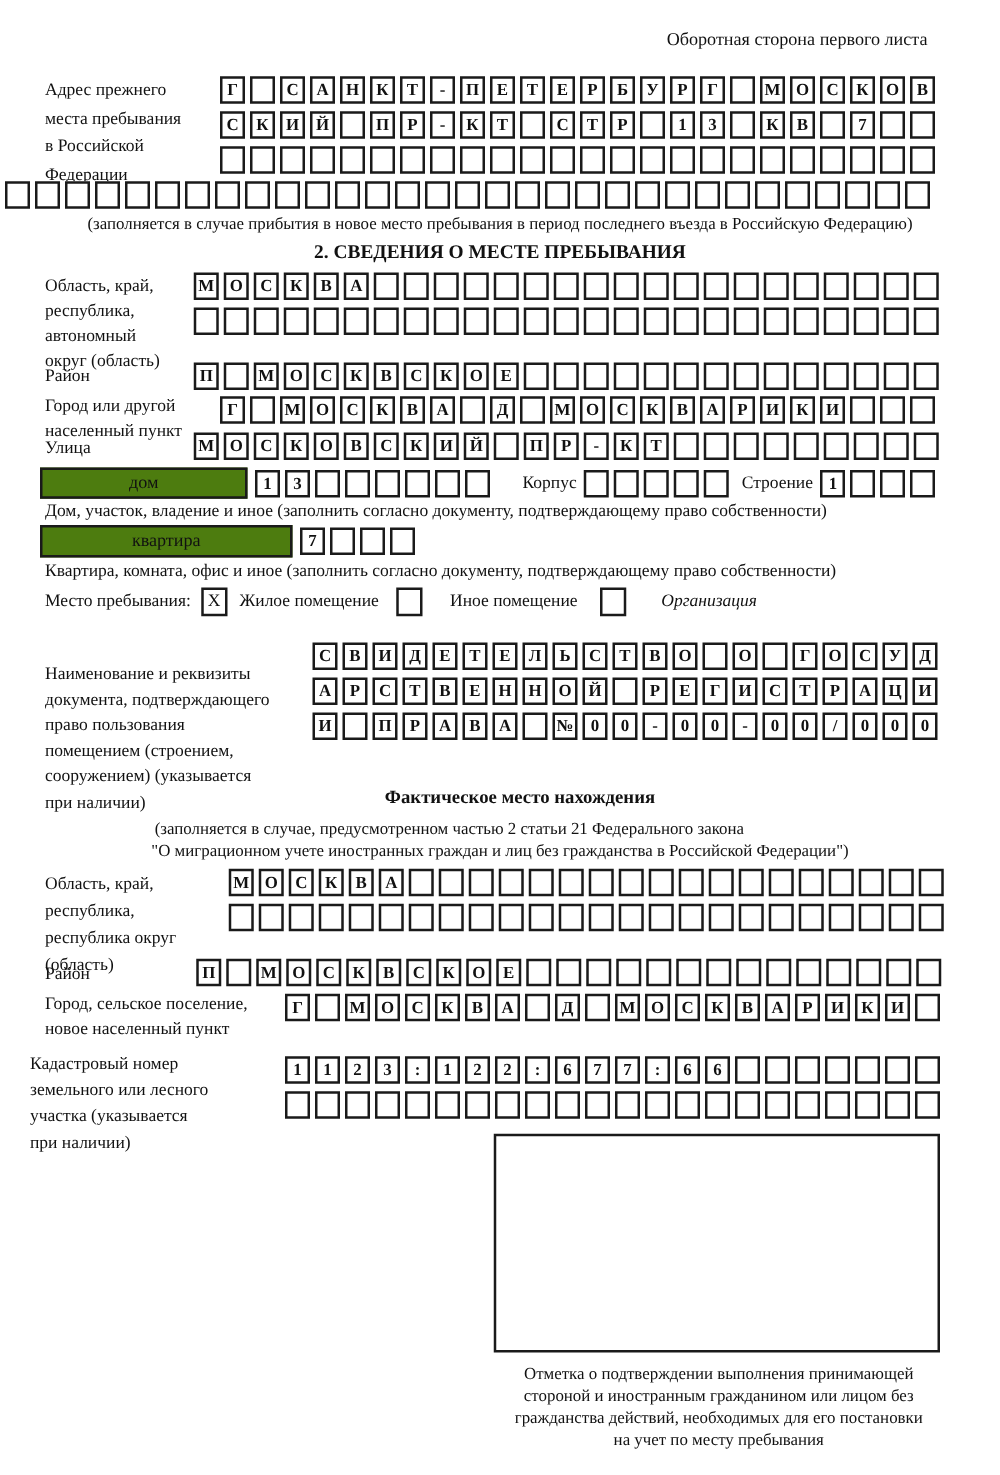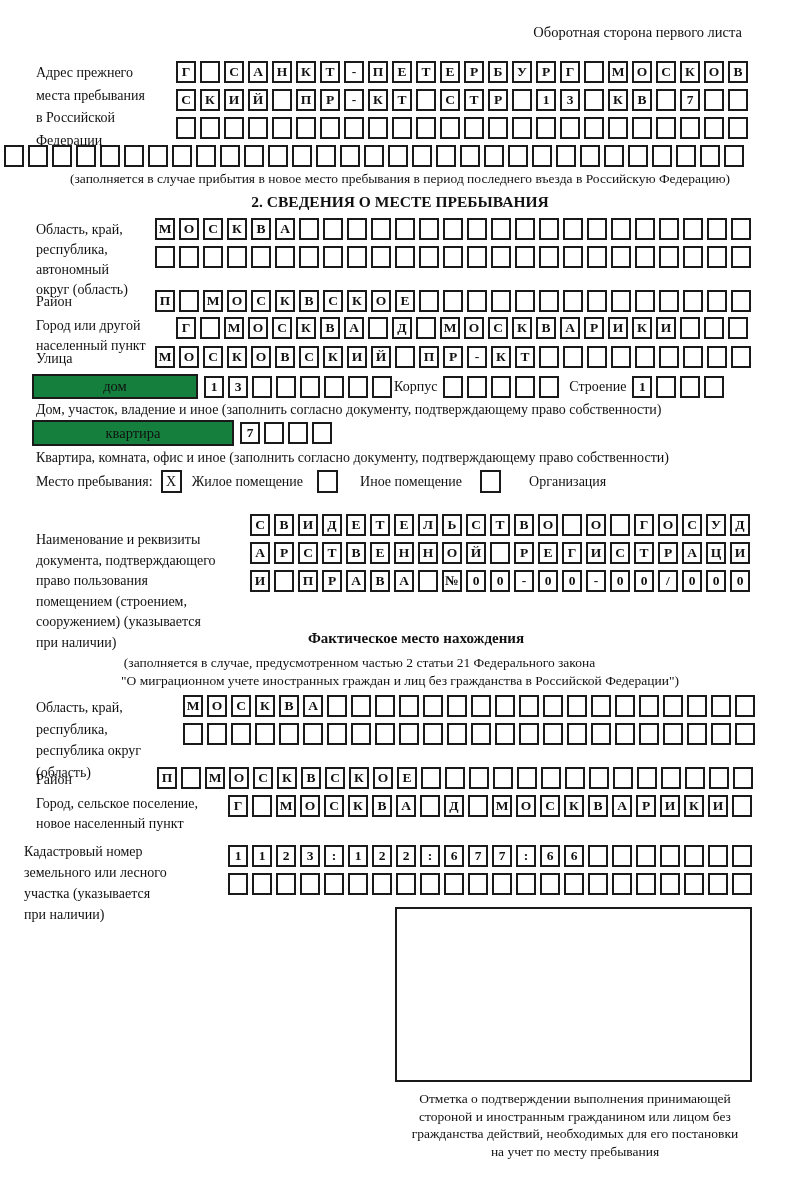--- a/index.html
+++ b/index.html
@@ -8,21 +8,21 @@
   .abs{position:absolute;}
   .lbl{font-size:14px;line-height:21px;white-space:nowrap;}
   .lbl div{white-space:nowrap;}
   .cells{display:flex;gap:4px;white-space:nowrap;}
   .cell{width:20px;height:22px;border:2px solid #1a1a1a;box-sizing:border-box;
         display:inline-flex;align-items:center;justify-content:center;
         font-size:13.5px;font-weight:bold;background:#fff;flex:0 0 auto;}
   .mark{width:21px;height:23px;border:2px solid #1a1a1a;box-sizing:border-box;
         display:inline-flex;align-items:center;justify-content:center;font-size:14px;background:#fff;}
   .widebox{border:2px solid #1a1a1a;box-sizing:border-box;display:flex;align-items:center;
-        justify-content:center;font-size:14.5px;background:#15803d;}
+        justify-content:center;font-size:14.5px;background:#4d7c0f;}
   .caption{font-size:13.5px;white-space:nowrap;}
   .center{text-align:center;}
   .title{font-weight:bold;font-size:15.5px;}
   .stamp{border:2px solid #1a1a1a;box-sizing:border-box;background:#fff;}
   .flexrow{display:flex;align-items:center;}
 </style>
 </head>
 <body>
 
 <div id="page">
@@ -305,21 +305,21 @@
     <div class="cells" style="margin-left:6px;">
         <span class="cell">1</span>
         <span class="cell">3</span>
         <span class="cell"></span>
         <span class="cell"></span>
         <span class="cell"></span>
         <span class="cell"></span>
         <span class="cell"></span>
         <span class="cell"></span>
       </div>
-    <div class="lbl" style="margin-left:2px;">Корпус</div>
+    <div class="lbl" style="margin-left:26px;">Корпус</div>
     <div class="cells" style="margin-left:6px;">
         <span class="cell"></span>
         <span class="cell"></span>
         <span class="cell"></span>
         <span class="cell"></span>
         <span class="cell"></span>
       </div>
     <div class="lbl" style="margin-left:10px;">Строение</div>
     <div class="cells" style="margin-left:6px;">
         <span class="cell">1</span>
@@ -341,21 +341,21 @@
   </div>
   <div class="abs caption" style="left:36px;top:450px;font-size:14px;">Квартира, комната, офис и иное (заполнить согласно документу, подтверждающему право собственности)</div>
 
   <div class="abs flexrow" style="left:36px;top:470px;">
     <div class="lbl">Место пребывания:</div>
     <span class="mark" style="margin-left:8px;">X</span>
     <div class="lbl" style="margin-left:10px;">Жилое помещение</div>
     <span class="mark" style="margin-left:14px;"></span>
     <div class="lbl" style="margin-left:22px;">Иное помещение</div>
     <span class="mark" style="margin-left:18px;"></span>
-    <div class="lbl" style="margin-left:28px;">Организация</div>
+    <div class="lbl" style="margin-left:28px;font-style:italic;">Организация</div>
   </div>
 
   <div class="abs lbl" style="left:36px;top:514px;line-height:20.5px;margin-top:16px;">
       <div>Наименование и реквизиты</div>
       <div>документа, подтверждающего</div>
       <div>право пользования</div>
       <div>помещением (строением,</div>
       <div>сооружением) (указывается</div>
       <div>при наличии)</div>
     </div>

